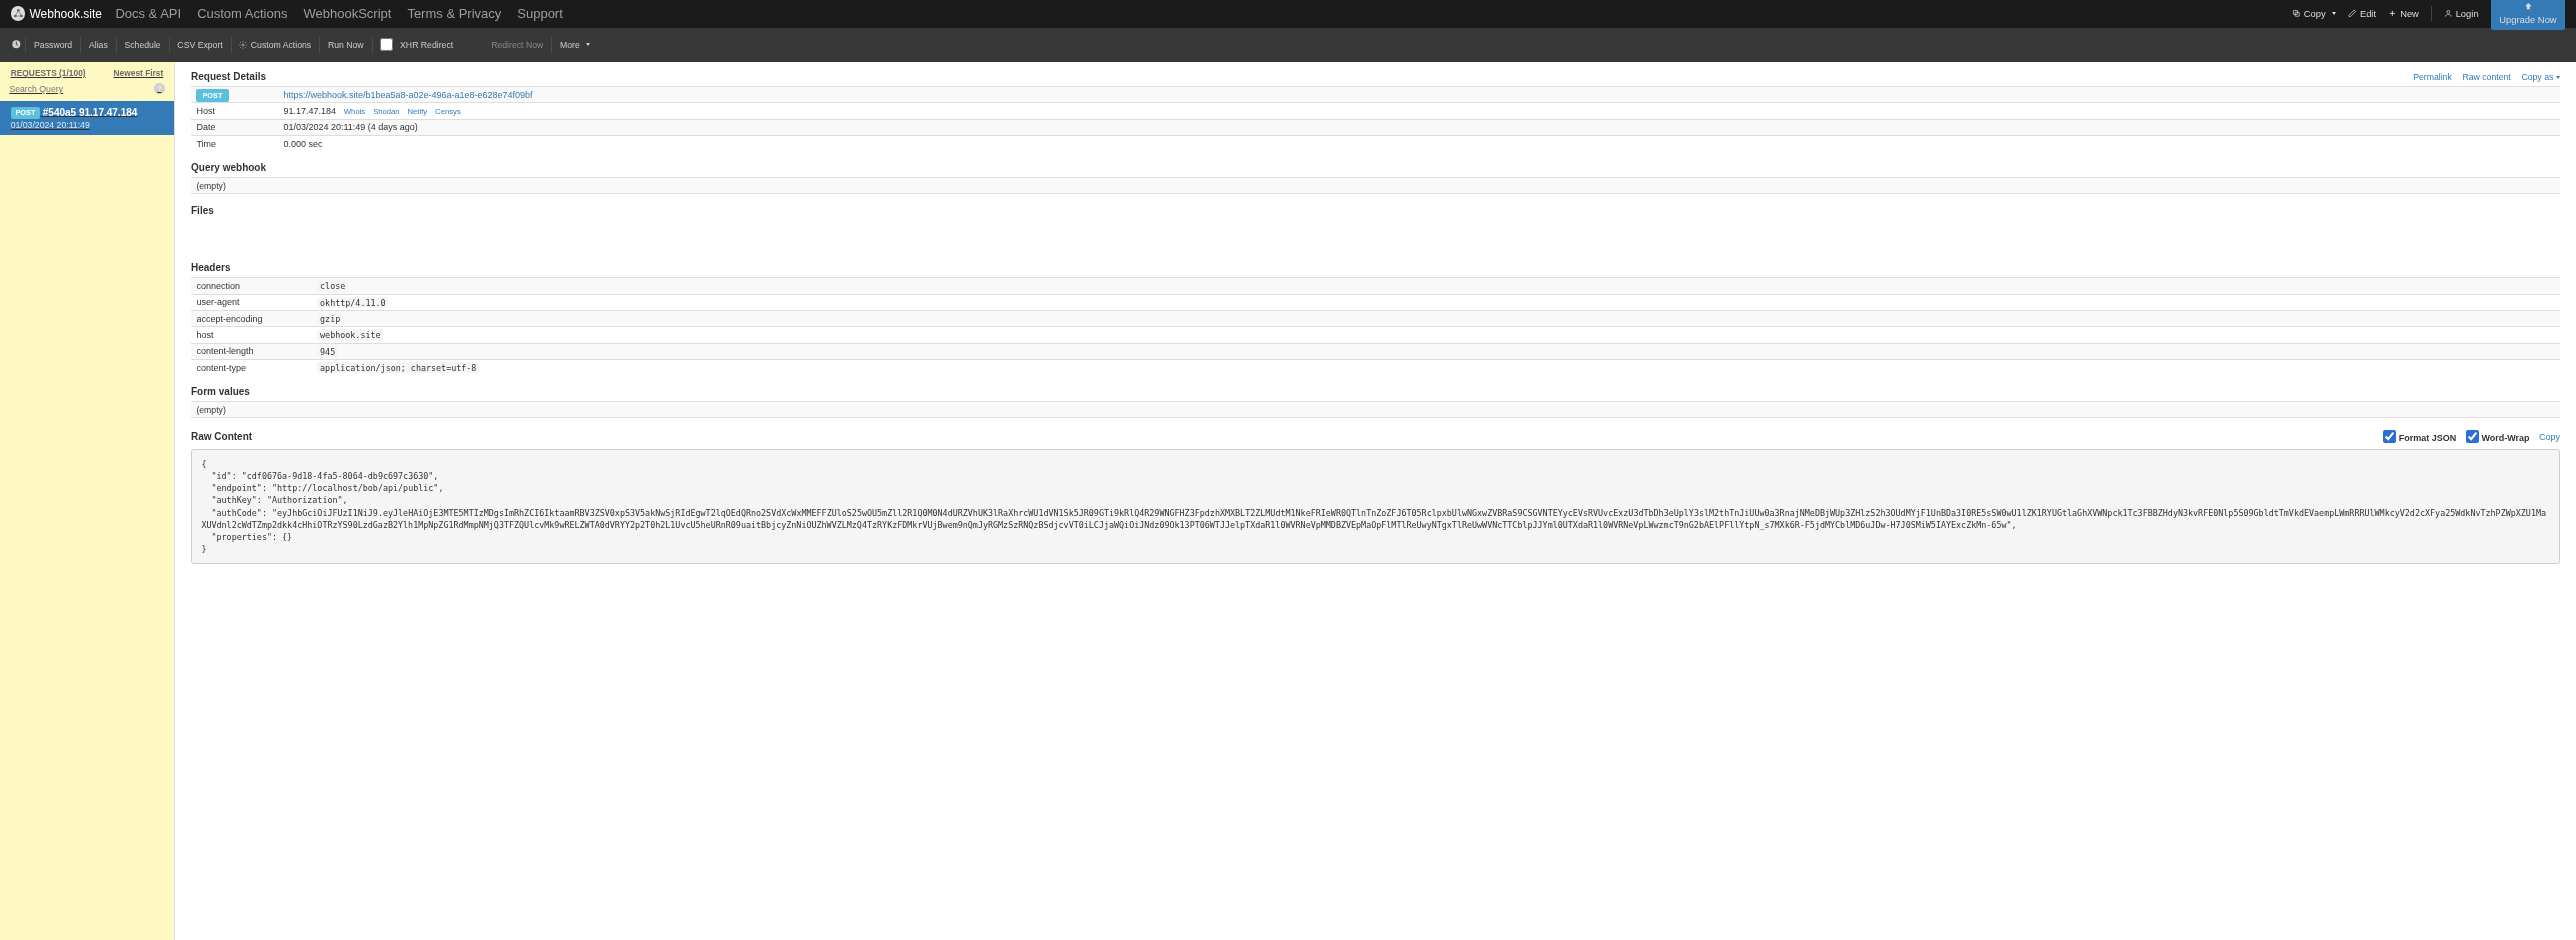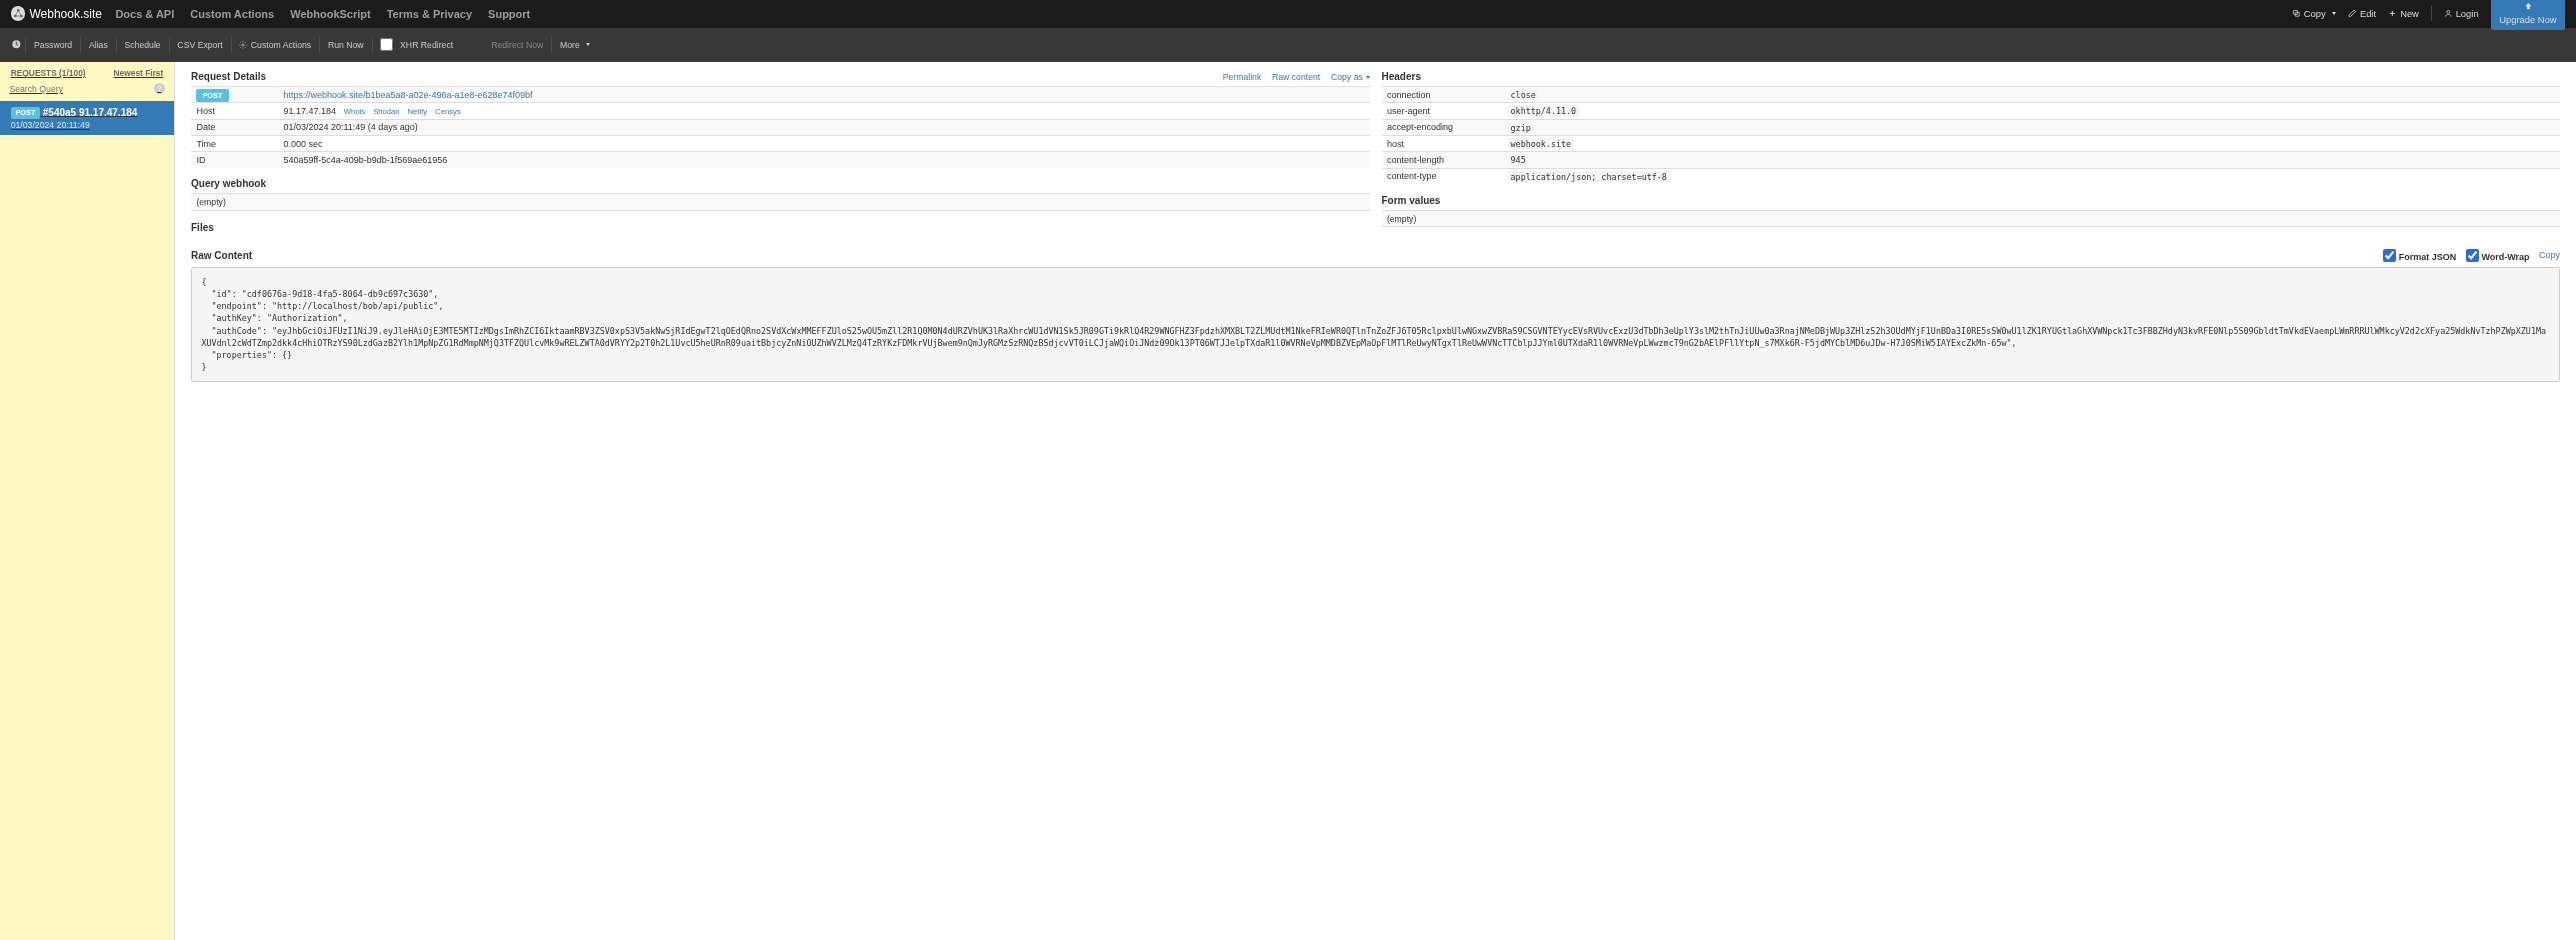--- a/index.html
+++ b/index.html
@@ -2,21 +2,21 @@
 <html style="font-size:10.7px"><head>
   <meta charset="utf-8">
   <style>
     * { margin: 0; padding: 0; box-sizing: border-box; }
     body { font-family: -apple-system, BlinkMacSystemFont, "Segoe UI", Helvetica, Arial, sans-serif; font-size: 9.4px; color: #333; background: #fff; }
     
     .topnav { background: #1b1b1b; height: 27.5px; display: flex; align-items: center; padding: 0 10.7px; }
     .brand { display: flex; align-items: center; gap: 4px; color: #fff; font-size: 12px; margin-right: 13.4px; }
     .brand-icon { width: 14.8px; height: 14.8px; border-radius: 50%; background: #ddd; display: inline-flex; align-items: center; justify-content: center; }
     .topnav-links { display: flex; gap: 16px; }
-    .topnav-links a { color: #9d9d9d; text-decoration: none; font-size: 11px; font-weight: bold; }
+    .topnav-links a { color: #9d9d9d; text-decoration: none; font-size: 13px; }
     .topnav-right { margin-left: auto; display: flex; align-items: center; gap: 12px; }
     .topnav-right a { color: #ddd; text-decoration: none; font-size: 9.4px; display: flex; align-items: center; gap: 3.4px; }
     .nav-divider { width: 0.7px; height: 14.8px; background: #444; }
     .btn-upgrade { background: #337ab7; color: #fff; padding: 4.7px 8.7px; border-radius: 2px; display: flex; align-items: center; gap: 3.4px; font-size: 9.4px; text-decoration:none;flex-direction:column; }
     
     .subnav { background: #383838; height: 34px; display: flex; align-items: center; padding: 0 10.7px; gap: 0; }
     .subnav-item { color: #ccc; text-decoration: none; font-size: 8.7px; padding: 5.4px 8px; display:flex; align-items:center; gap:3.4px; }
     .subnav-sep { width:0.7px; height: 16px; background:#4a4a4a; }
     .subnav .icon-left { width: 12px; height:12px; color:#ccc; display:flex; margin-right: 2.7px;}
     .subnav-item.muted{ color:#888;margin-left:22px; }
@@ -31,21 +31,21 @@
     .search-row { padding: 1.3px 9.4px 6.7px; display:flex; align-items:center; gap:4px;}
     .search-input { flex:1; border:none; background:transparent; color:#888; font-size:8.7px; outline:none; }
     .help-circ { width:10.7px;height:10.7px;border-radius:50%;background:#cfcfcf;color:#fff; font-size:7.4px; display:flex;align-items:center;justify-content:center;}
     
     .req-item { background:#337ab7; color:#fff; padding: 5.4px 10.7px 5.4px; }
     .req-tag { background:#5bc0de; color:#fff; font-size:7.4px; padding:1.3px 4.7px; border-radius:2px; font-weight:bold; display:inline-block;}
     .req-title { font-weight:bold; font-size:10px; vertical-align:middle;}
     .req-time { color:#d9e9f5; font-size: 8.7px; margin-top:1.3px;}
     
     .content { flex: 1; padding: 9.4px 16px 16px 16px; overflow:auto;}
-    .row2 { display:flex; gap: 12px; }
+    .row2 { display:flex; gap: 42px; flex-direction: column; }
     .col { flex:1; min-width:0; }
     
     .section-header { display:flex; justify-content:space-between; align-items:baseline; margin-bottom: 4px;}
     .section-title { font-weight:bold; font-size: 10px; color:#333;}
     .header-links { display:flex; gap:10.7px; font-size:8.7px;}
     .header-links a { color:#337ab7; text-decoration:none;}
     
     .info-table { width:100%; border-collapse: collapse; }
     .info-table tr { border-top: 0.7px solid #ddd; }
     .info-table tr:nth-child(odd) { background: #f9f9f9; }
@@ -216,24 +216,20 @@
             </td>
           </tr>
           <tr>
                 <td>Date</td>
                 <td>01/03/2024 20:11:49 (4 days ago)</td>
               </tr>
           <tr>
                 <td>Time</td>
                 <td>0.000 sec</td>
               </tr>
-          <tr>
-                <td>ID</td>
-                <td>540a59ff-5c4a-409b-b9db-1f569ae61956</td>
-              </tr>
         </tbody>
           </table>
         <div class="subsection">
           <div class="section-title">Query webhook</div>
           <div class="empty-row">(empty)</div>
         </div>
         <div class="subsection">
           <div class="section-title">Files</div>
         </div>
       </div>

